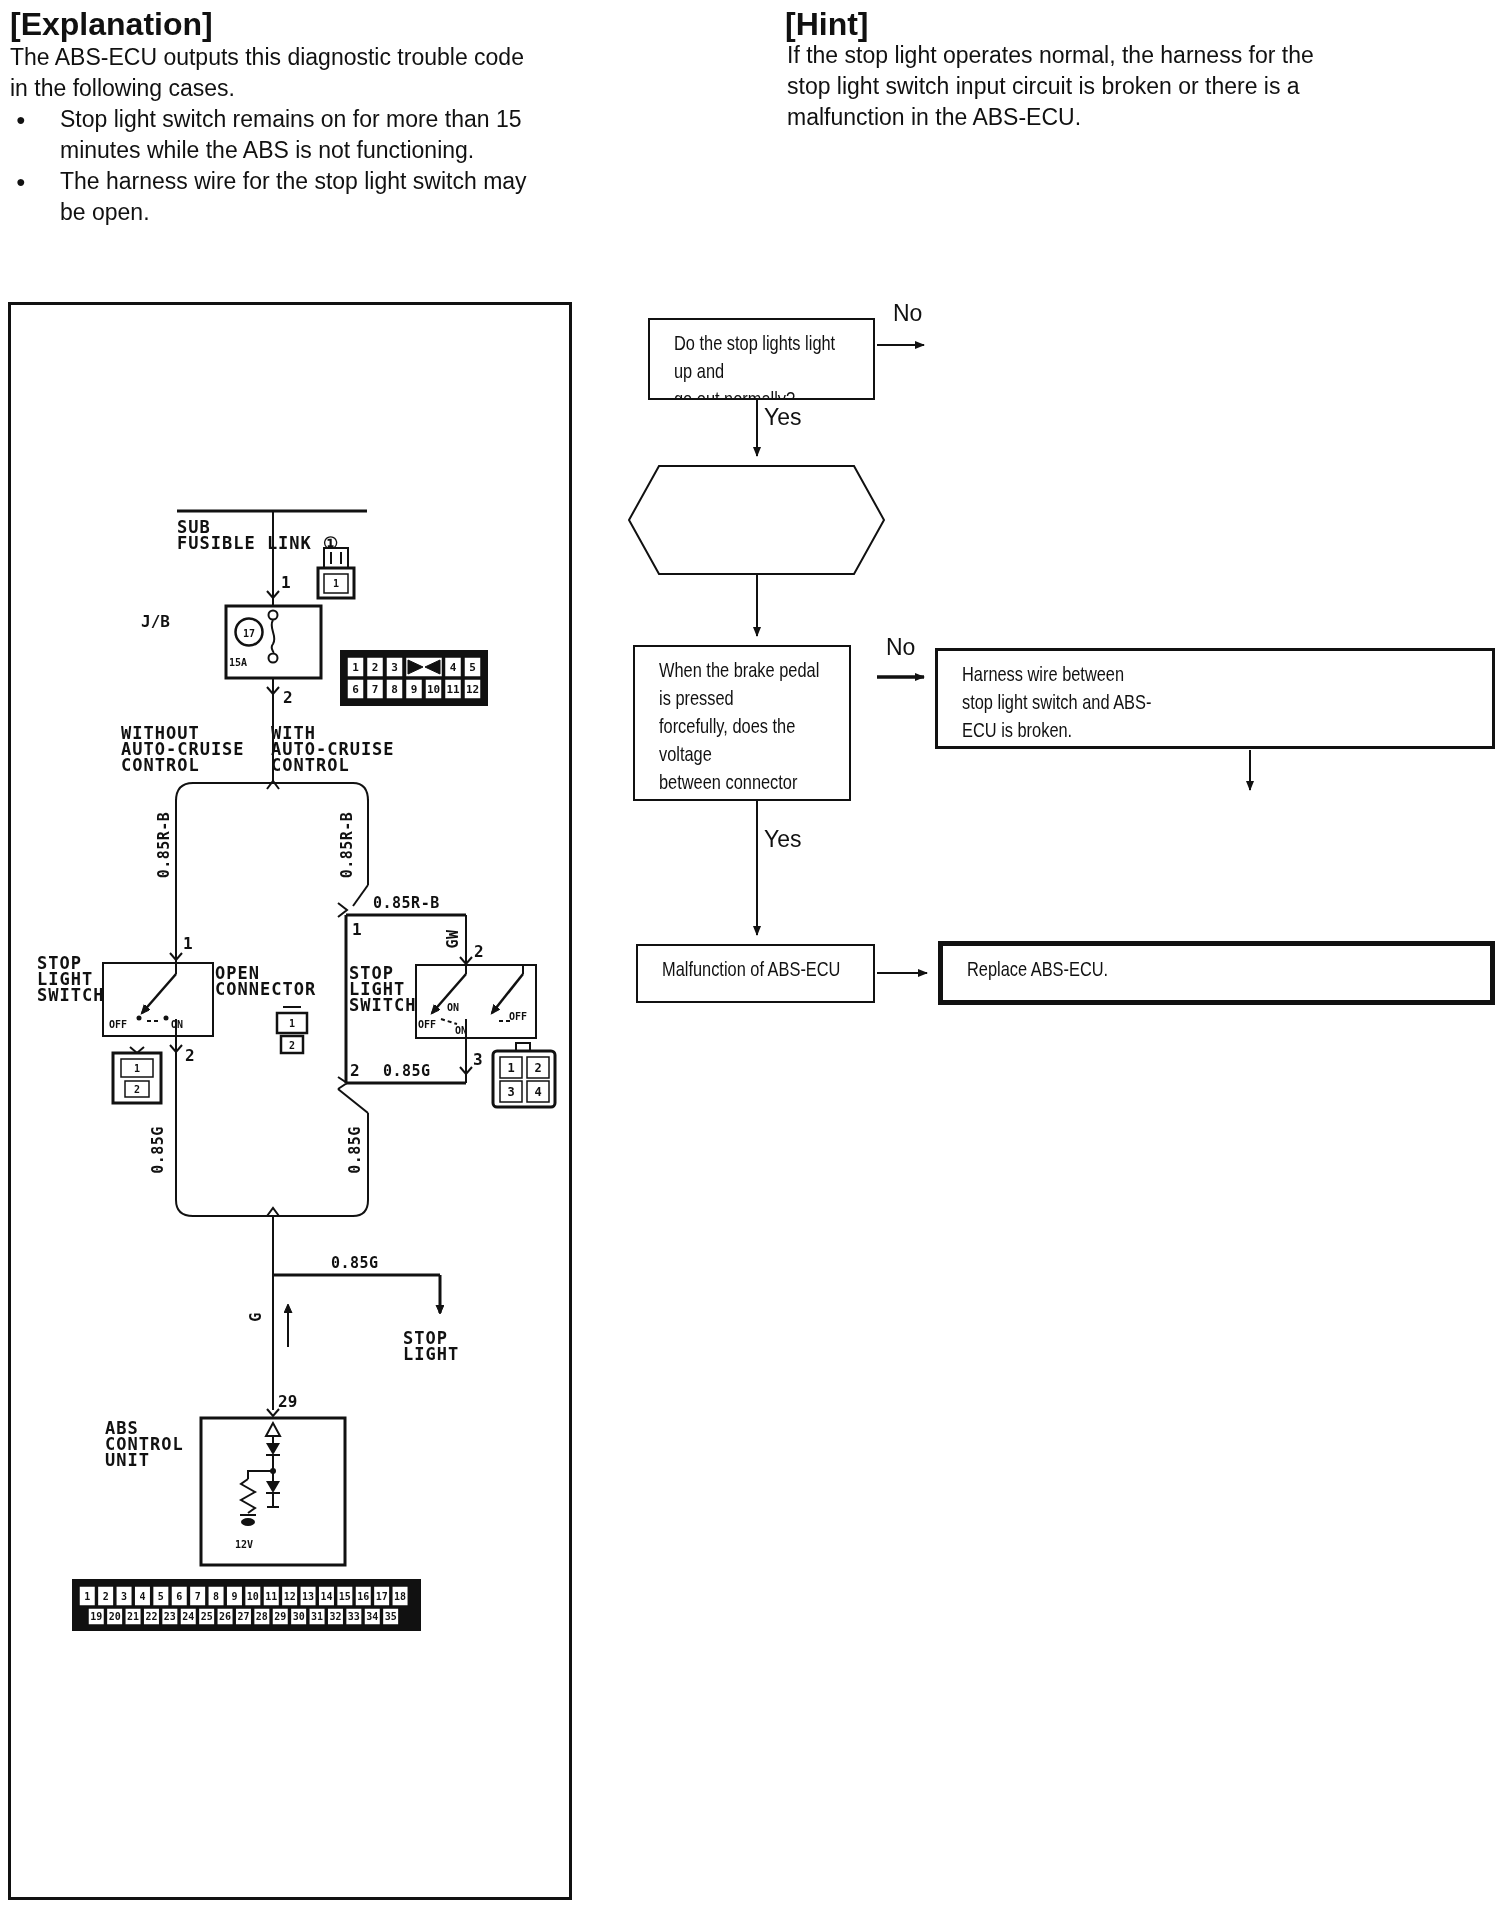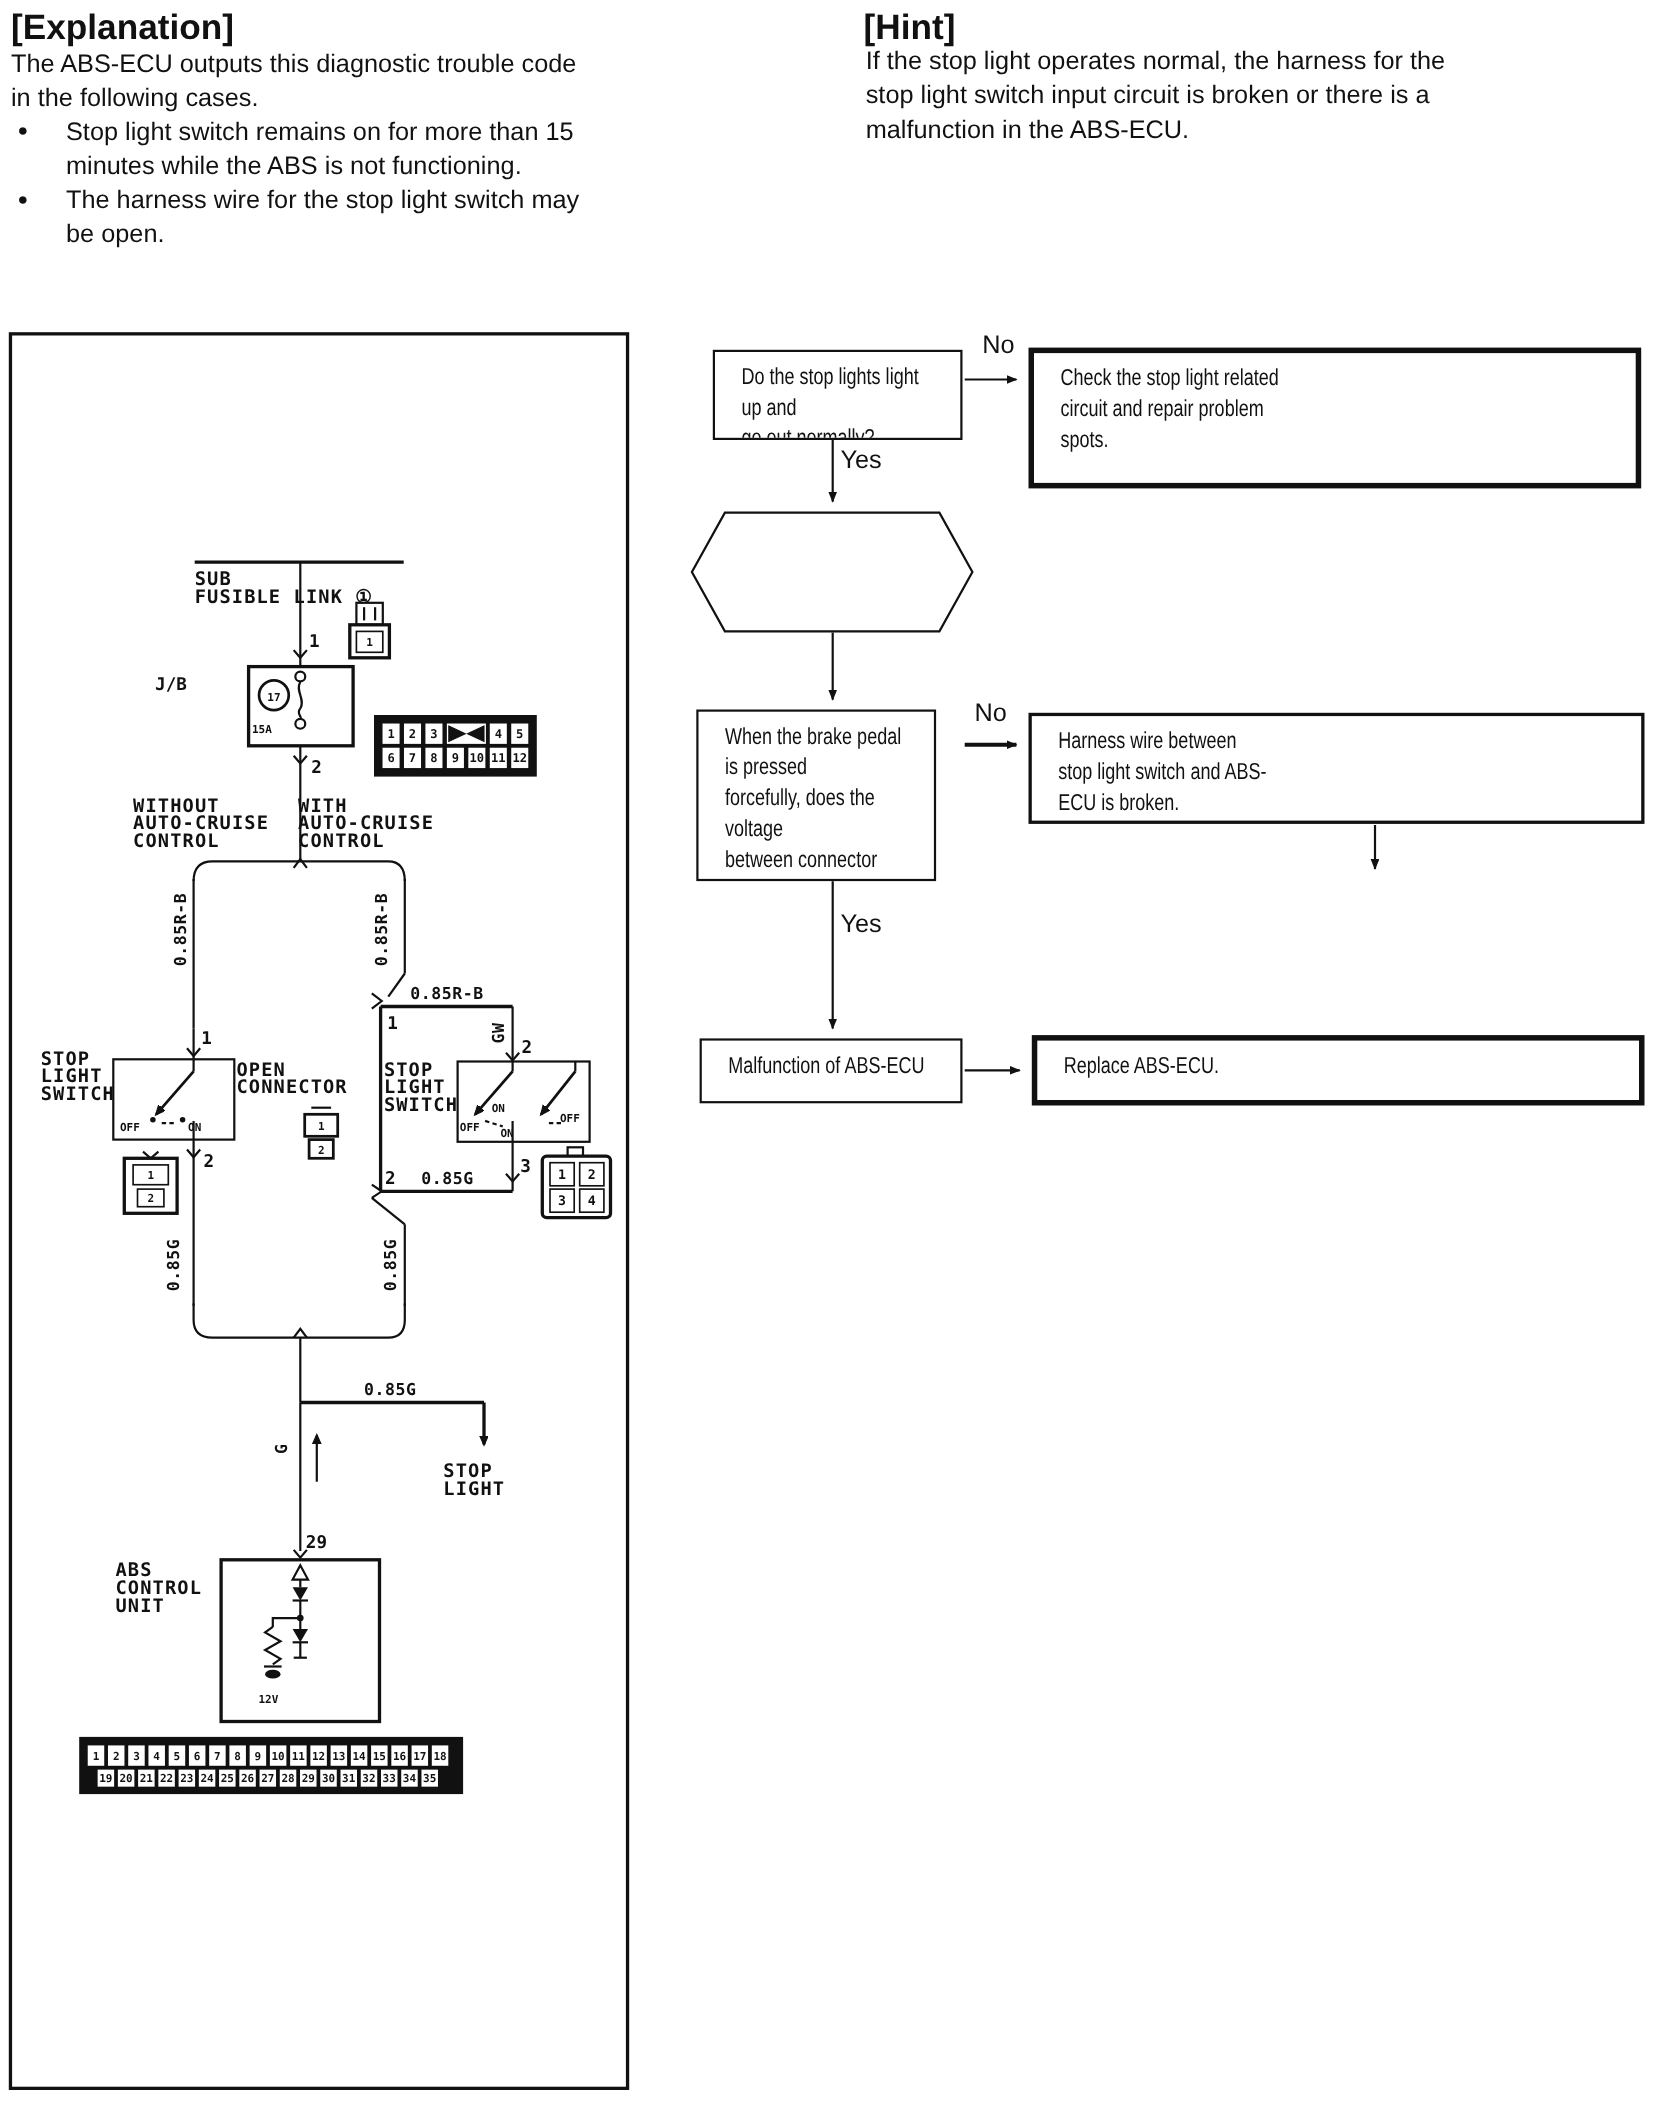--- a/index.html
+++ b/index.html
@@ -73,25 +73,20 @@
     <line x1="1250" y1="750" x2="1250" y2="790" stroke="#111" stroke-width="2" marker-end="url(#fc-ah)"></line>
     <line x1="757" y1="801" x2="757" y2="935" stroke="#111" stroke-width="2" marker-end="url(#fc-ah)"></line>
     <line x1="877" y1="973" x2="927" y2="973" stroke="#111" stroke-width="2" marker-end="url(#fc-ah)"></line>
   </svg>
 
   <div class="fc-box" style="left:648px;top:318px;width:227px;height:82px;">
     <div class="condense">Do the stop lights light up and
 go out normally?</div>
   </div>
   <div class="fc-lab" style="left:893px;top:300px;">No</div>
-  <div class="fc-box fc-thick" style="left:935px;top:316px;width:557px;height:128px;">
-    <div class="condense">Check the stop light related
-circuit and repair problem
-spots.</div>
-  </div>
   <div class="fc-lab" style="left:764px;top:404px;">Yes</div>
 
 
   <div class="fc-box" style="left:633px;top:645px;width:218px;height:156px;">
     <div class="condense">When the brake pedal is pressed
 forcefully, does the voltage
 between connector terminal No.
 29 and ground indicate battery
 voltage?</div>
   </div>

